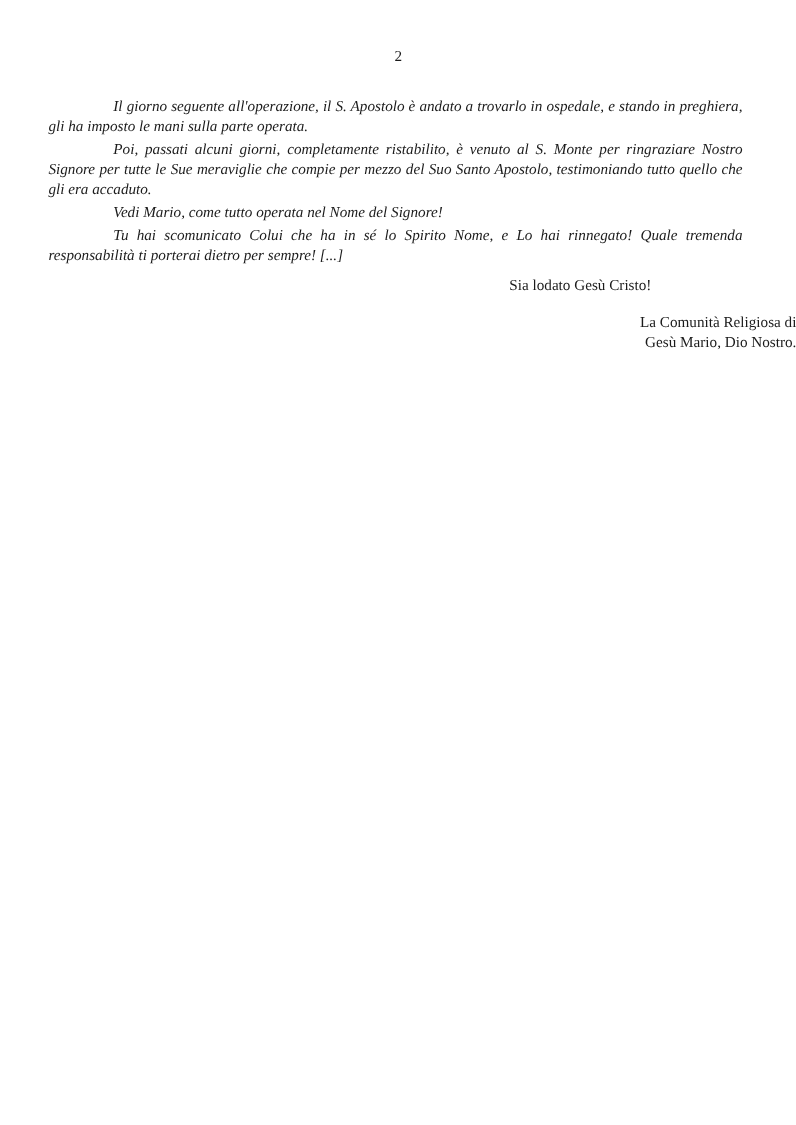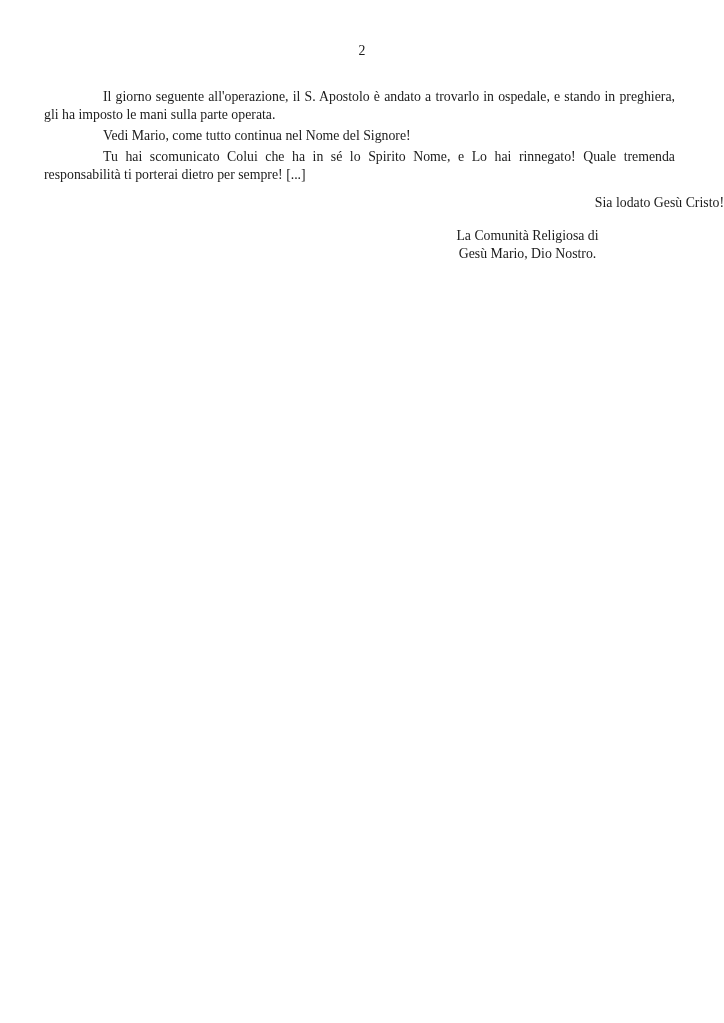--- a/index.html
+++ b/index.html
@@ -21,48 +21,50 @@
     padding-top: 42px;
     overflow: hidden;
   }
   .page-number {
     text-align: center;
     margin: 0 0 28px 0;
   }
   .body-text {
     margin-left: 44px;
     margin-right: 49px;
+    font-style: italic;
   }
   .body-text p {
     margin: 0 0 3px 0;
     text-align: justify;
     text-indent: 59px;
   }
   .closing {
     margin: 10px 0 0 463px;
-    text-align: right;
+    text-align: left;
   }
   .signature {
     margin: 15px 0 0 331px;
-    text-align: center;
+    text-align: right;
   }
   .signature div {
     margin: 0;
   }
 </style>
 </head>
 <body>
 
 <div class="page">
 
   <div class="page-number">2</div>
 
   <div class="body-text">
     <p>Il giorno seguente all'operazione, il S. Apostolo è andato a trovarlo in ospedale, e stando in preghiera, gli ha imposto le mani sulla parte operata.</p>
-    <p>Vedi Mario, come tutto continua nel Nome del Signore!</p>
+    <p>Poi, passati alcuni giorni, completamente ristabilito, è venuto al S. Monte per ringraziare Nostro Signore per tutte le Sue meraviglie che compie per mezzo del Suo Santo Apostolo, testimoniando tutto quello che gli era accaduto.</p>
+    <p>Vedi Mario, come tutto operata nel Nome del Signore!</p>
     <p>Tu hai scomunicato Colui che ha in sé lo Spirito Nome, e Lo hai rinnegato! Quale tremenda responsabilità ti porterai dietro per sempre! [...]</p>
   </div>
 
   <div class="closing">Sia lodato Gesù Cristo!</div>
 
   <div class="signature">
     <div>La Comunità Religiosa di</div>
     <div>Gesù Mario, Dio Nostro.</div>
   </div>
 

